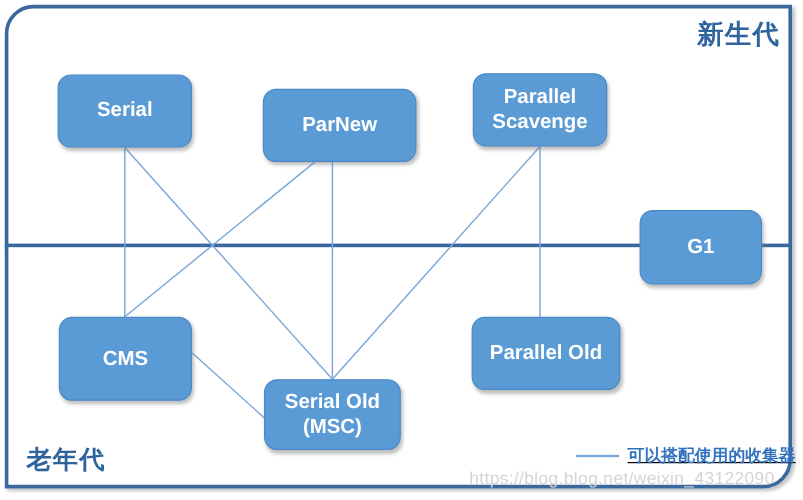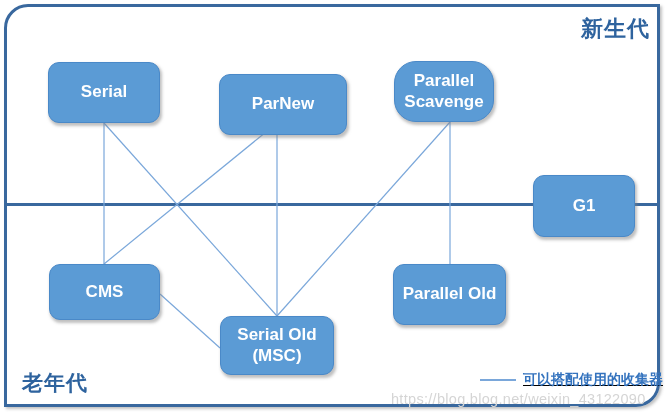--- a/index.html
+++ b/index.html
@@ -29,25 +29,25 @@
   .node{
     position:absolute;display:flex;align-items:center;justify-content:center;
     background:#5B9BD5;border:1.5px solid #4A89C8;border-radius:11px;
     color:#ffffff;font-weight:700;font-size:17px;line-height:1.18;
     text-align:center;white-space:pre-line;
     box-shadow:1.5px 2.5px 3px rgba(130,130,130,0.5);
     box-sizing:border-box;z-index:4;
   }
   .n-serial{left:48px;top:62px;width:112px;height:61px;}
   .n-parnew{left:219px;top:74px;width:128px;height:61px;}
-  .n-ps{left:394px;top:61px;width:100px;height:61px;border-radius:22px;}
+  .n-ps{left:394px;top:61px;width:112px;height:61px;}
   .n-g1{left:533px;top:175px;width:102px;height:62px;}
-  .n-cms{left:49px;top:264px;width:111px;height:56px;}
+  .n-cms{left:49px;top:264px;width:111px;height:70px;}
   .n-serialold{left:220px;top:316px;width:114px;height:59px;}
-  .n-parallelold{left:393px;top:264px;width:113px;height:61px;text-align:center;}
+  .n-parallelold{left:393px;top:264px;width:124px;height:61px;text-align:center;}
   .region-label{
     position:absolute;color:#2E639E;font-weight:700;font-size:22px;
     z-index:5;letter-spacing:1px;
   }
   .region-new{top:14px;right:19px;}
   .region-old{top:369px;left:22px;font-size:21px;}
   .legend{
     position:absolute;left:480px;top:371px;display:flex;align-items:center;
     gap:7px;z-index:5;text-decoration:underline;
   }

